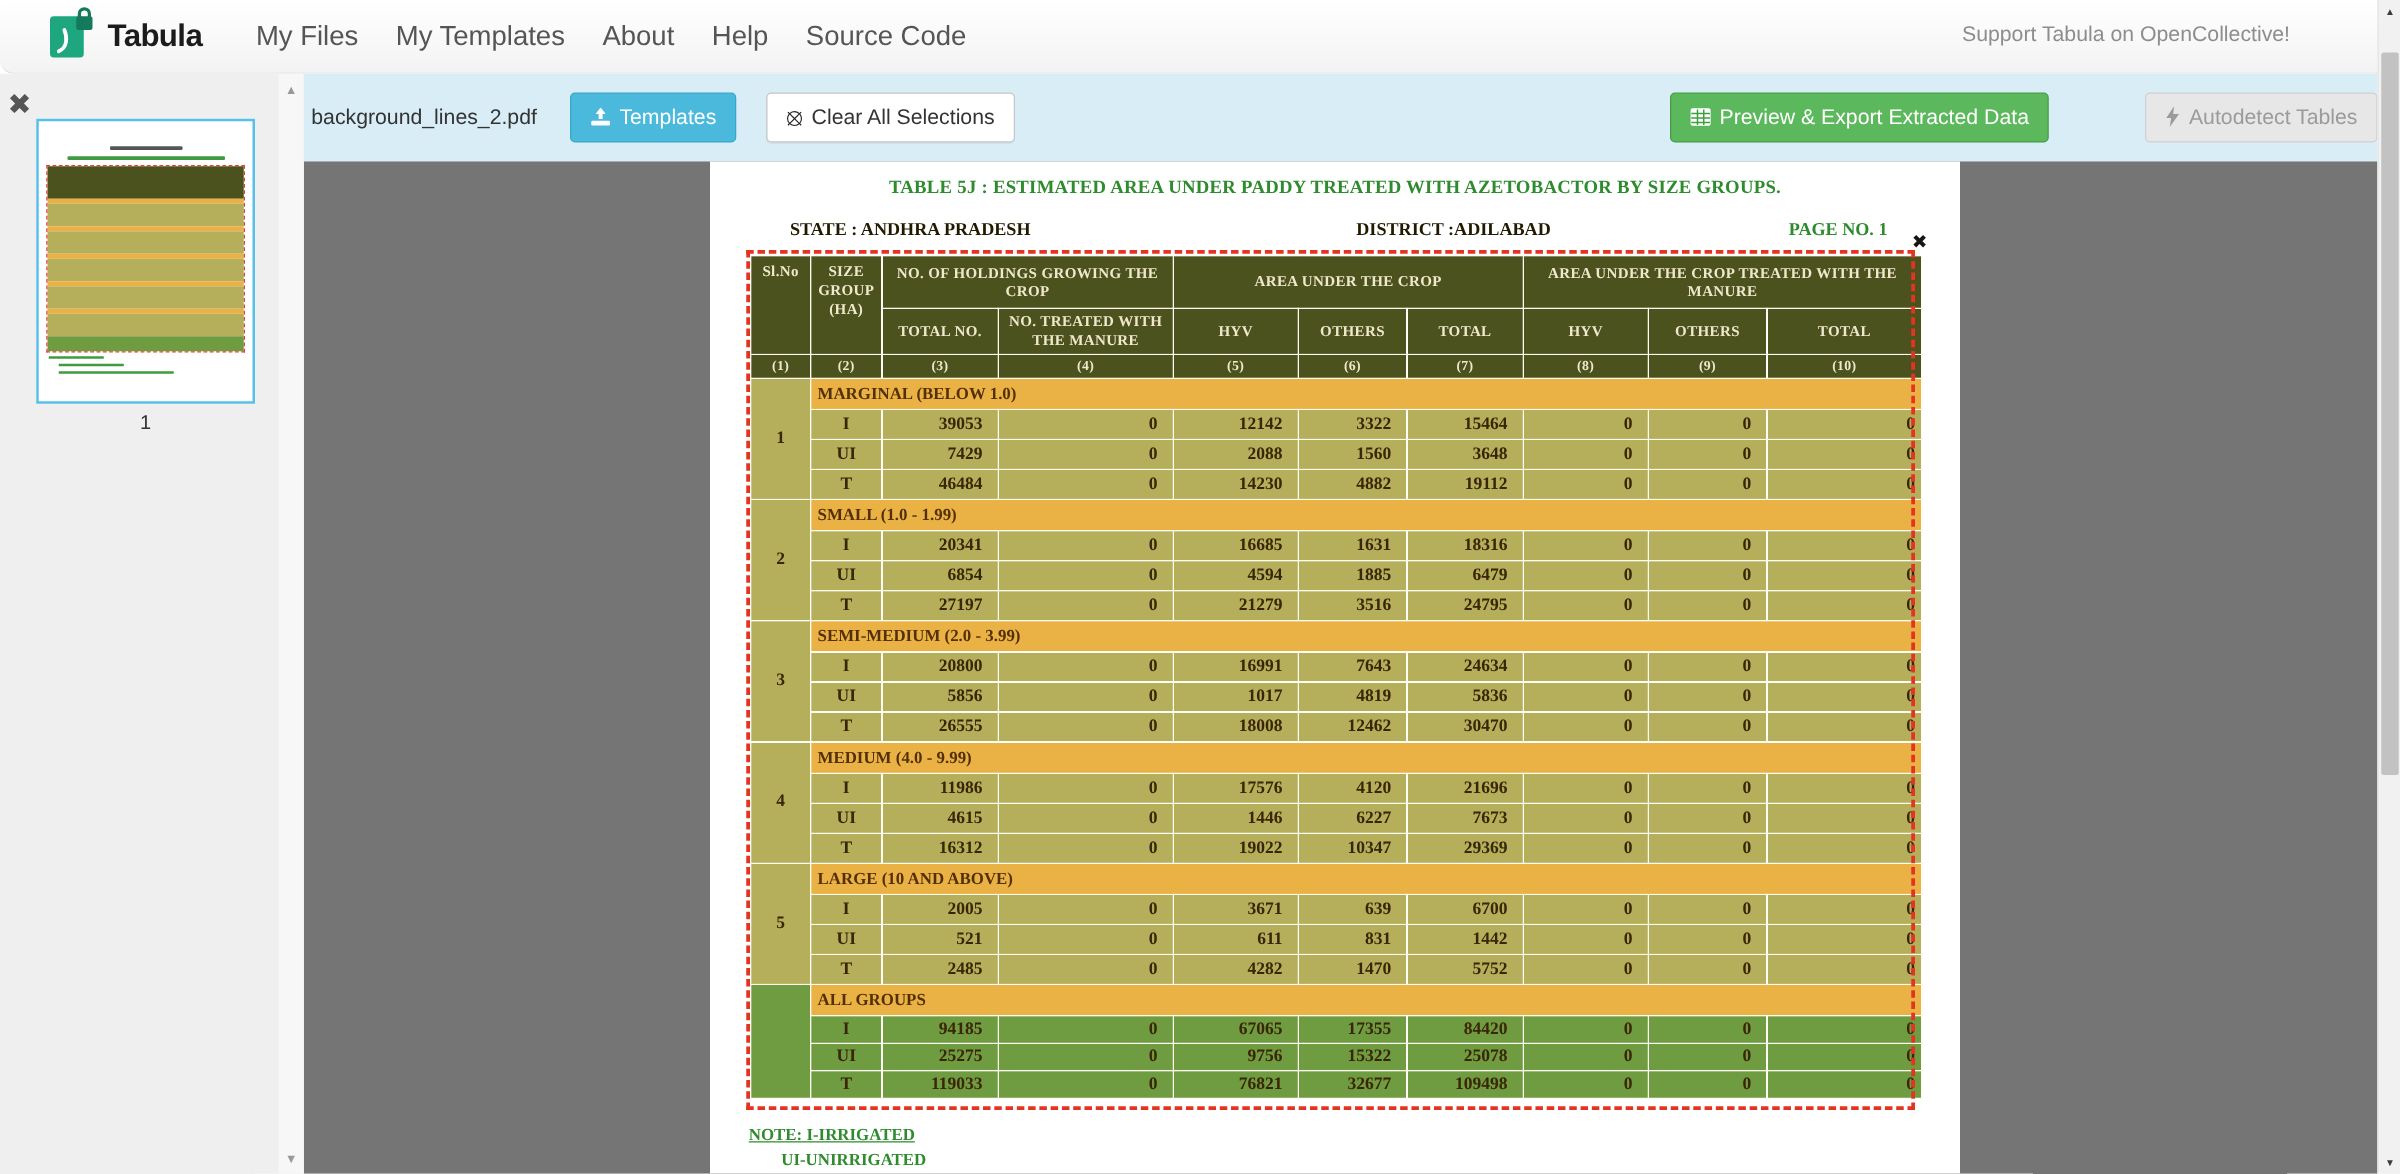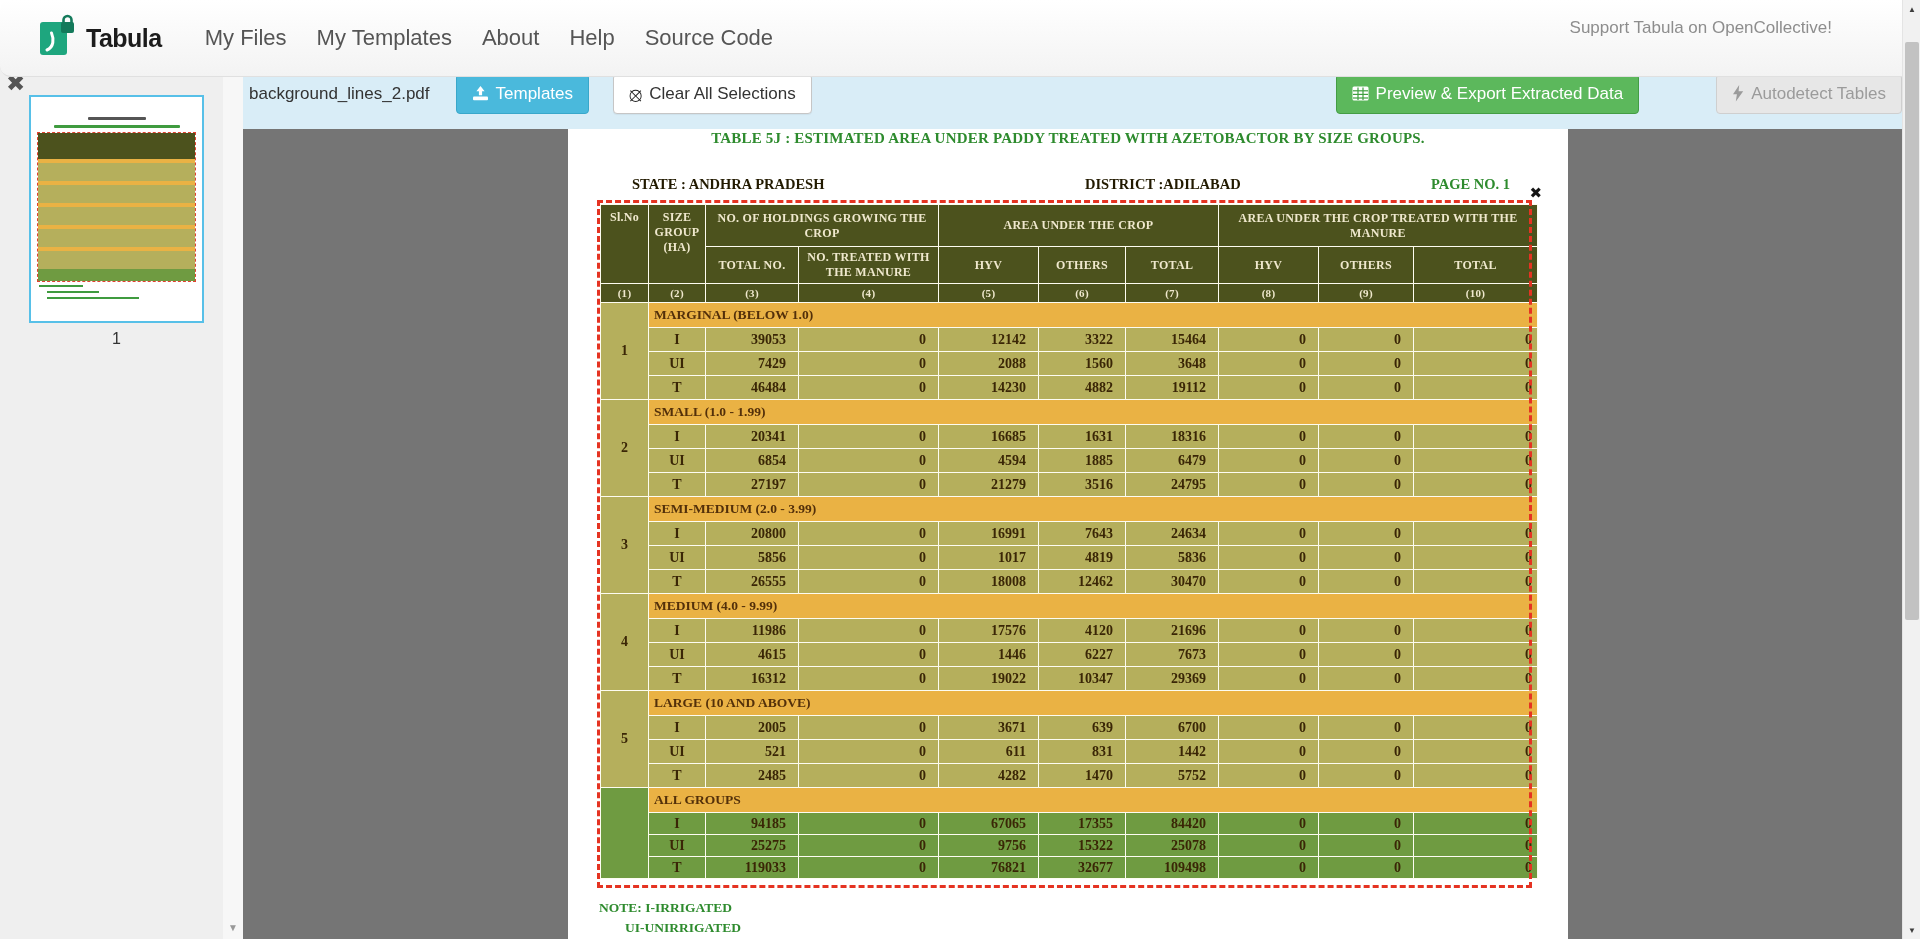--- a/index.html
+++ b/index.html
@@ -1,21 +1,21 @@
 <!DOCTYPE html>
 <html style="--accent-blue: #4ab9dc; --accent-green: #5cb85c; --toolbar-bg: #d9edf7; --viewer-bg: #757575; --selection-red: #e53322; --doc-green: #2e8b2e; --table-header-bg: #4c521d; --table-row-olive: #b5af5c; --table-band-orange: #eab244; --table-row-green: #6f9b41; --table-text: #3a2606;"><head>
 <meta charset="utf-8">
 <style>
   * { margin:0; padding:0; box-sizing:border-box; }
   html,body { width:1920px; height:939px; overflow:hidden; background:#fff;
               font-family:"Liberation Sans","DejaVu Sans",sans-serif; }
   .app { position:relative; width:1920px; height:939px; overflow:hidden; }
 
   
-  .navbar { position:absolute; left:0; top:0; width:1920px; height:77px;
+  .navbar { position:absolute; left:0; top:0; width:1920px; height:59px;
             background:linear-gradient(#ffffff,#f3f3f3);
             border-bottom:1px solid #e0e0e0;
             display:flex; align-items:center; padding-left:37px; z-index:5;border-radius:11px; }
   .brand { display:flex; align-items:center; text-decoration:none; cursor:pointer; }
   .brand-text { font-size:25px; font-weight:bold; color:#1c1c1c; margin-left:9px; letter-spacing:-0.5px; }
   .nav-links { display:flex; margin-left:28px; }
   .nav-link { font-size:22px; color:#555; text-decoration:none; padding:10px 15px; cursor:pointer; white-space:nowrap; }
   .support { position:absolute; right:88px; top:18px; font-size:17px; color:#8d8d8d; text-decoration:none; cursor:pointer; }
 
   
@@ -54,21 +54,21 @@
   .mini-green { height:12px; background:var(--table-row-green,#6f9b41); }
   .mini-note { height:2px; background:#3f9b3f; margin:4px 0 0 8px; }
   .mini-note.n1 { width:44px; } .mini-note.n2 { width:52px; margin-left:16px; } .mini-note.n3 { width:92px; margin-left:16px; }
   .page-num { position:absolute; left:29px; top:271px; width:175px; text-align:center; font-size:16px; color:#333; }
 
   
   .viewer { position:absolute; left:243px; top:129px; width:1659px; height:810px;
             background:var(--viewer-bg,#757575); overflow:hidden; z-index:2; }
   .pdf-page { position:absolute; left:325px; top:0; width:1000px; height:810px; background:#ffffff;
               font-family:"Liberation Serif","DejaVu Serif",serif; }
-  .doc-title { position:absolute; top:1px; left:0; width:100%; text-align:center;
+  .doc-title { position:absolute; top:13px; left:0; width:100%; text-align:center;
                font-size:15px; font-weight:bold; color:var(--doc-green,#2e8b2e); letter-spacing:0.2px; }
   .doc-meta { position:absolute; top:47px; left:0; width:100%; height:20px;
               font-size:14.5px; font-weight:bold; color:#221a00; }
   .m-state { position:absolute; left:64px; }
   .m-district { position:absolute; left:517px; }
   .m-pageno { position:absolute; right:58px; color:var(--doc-green,#2e8b2e); }
 
   
   .pdf-table { position:absolute; left:32px; top:75px; width:937px;
                border-collapse:collapse; table-layout:fixed;
@@ -94,21 +94,21 @@
   .pdf-table td.num.last { padding-right:5px; }
   .pdf-table td.green, .pdf-table tr.green-row td { background:var(--table-row-green,#6f9b41); }
 
   
   .sel-box { position:absolute; left:29px; top:71px; width:935px; height:688px;
              border:3px dashed var(--selection-red,#e53322); cursor:move; z-index:6; }
   .sel-x { position:absolute; top:-19px; right:-13px; font-size:15px; color:#151515;
            cursor:pointer; font-family:"DejaVu Sans",sans-serif; }
 
   .note { position:absolute; font-size:13.5px; font-weight:bold; color:var(--doc-green,#2e8b2e); }
-  .note.n1 { left:31px; top:771px; }
+  .note.n1 { left:31px; top:771px;text-decoration:underline; }
   .note.n2 { left:57px; top:791px; }
 
   
   .vscroll { position:absolute; right:0; top:0; width:18px; height:939px; background:#f1f1f1;
              border-left:1px solid #e4e4e4; z-index:10; }
   .varr { position:absolute; left:0; width:18px; text-align:center; font-size:8px; color:#3c3c3c; cursor:pointer; }
   .varr.up { top:5px; } .varr.down { bottom:4px; }
   .vthumb { position:absolute; left:2px; top:42px; width:14px; height:578px; background:#c2c2c2; border-radius:2px; cursor:pointer; }
 </style>
 </head>

